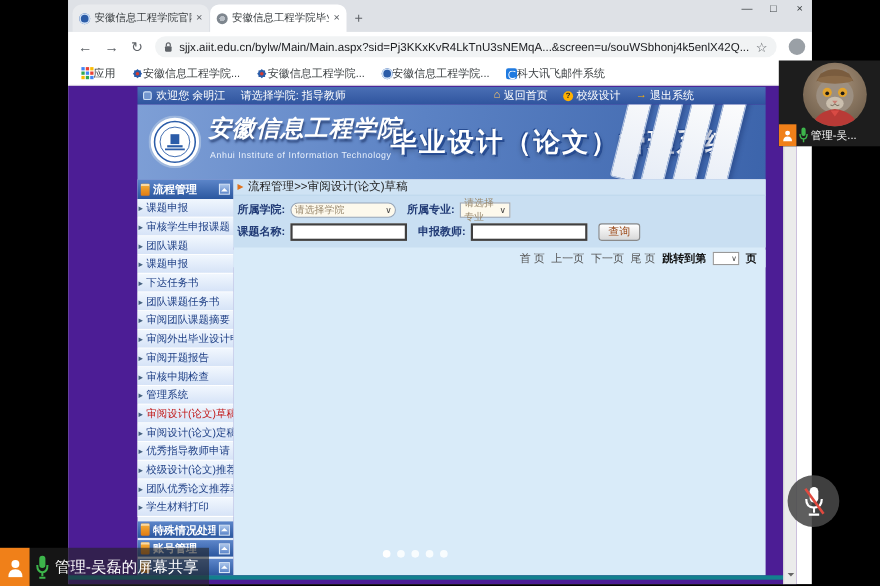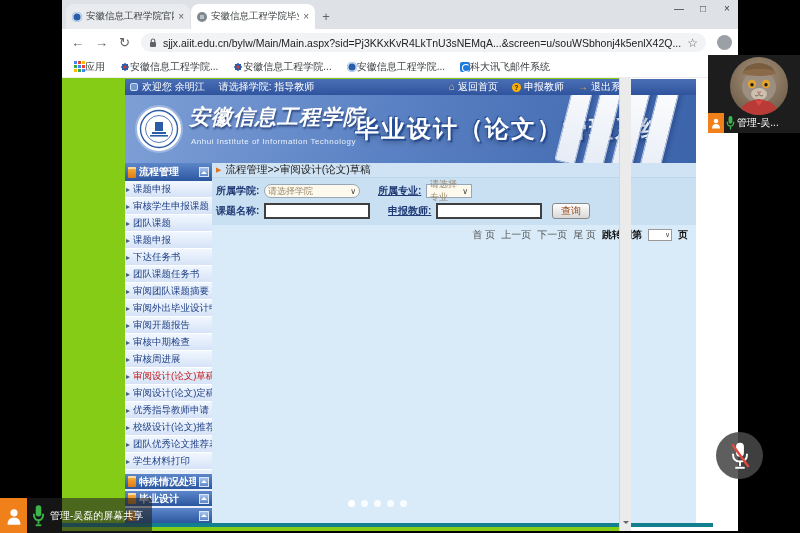--- a/index.html
+++ b/index.html
@@ -38,21 +38,21 @@
                   border-bottom:1px solid #ececec; font-size:10px; color:#3c4043; }
   .bm { display:flex; align-items:center; gap:0; cursor:pointer; white-space:nowrap; }
   .apps-grid { display:grid; grid-template-columns:repeat(3,3px); grid-auto-rows:3px; gap:1px; }
   .apps-grid i { display:block; }
   .bm-round { width:10px; height:10px; border-radius:50%; background:#2b5ca8; box-shadow:inset 0 0 0 1.5px #cfe0f5; }
   .bm-c { width:10px; height:10px; border-radius:2px; background:#1f7ae0; position:relative; }
   .bm-c::after { content:''; position:absolute; left:2px; top:2px; width:6px; height:6px; border-radius:50%;
                  border:1.5px solid #fff; border-right-color:transparent; }
 
   
-  .webpage { position:absolute; top:78px; left:0; width:569px; height:453px; background:#84cc16; }
+  .webpage { position:absolute; top:78px; left:0; width:662px; height:453px; background:#4c1d95; }
   .site { position:absolute; left:63px; top:1px; width:571px; height:448px; }
 
   .site-topbar { height:16px; background:linear-gradient(#4a6fb5,#2f549e); color:#fff; font-size:10px;
                  display:flex; align-items:center; padding:0 5px; }
   .user-ic { width:8px; height:8px; border:1px solid #cfe0f5; border-radius:2px; background:#7396cf; margin-right:4px; }
   .role { margin-left:14px; }
   .top-links { margin-left:auto; display:flex; gap:14px; padding-right:60px; }
   .tlink { display:flex; align-items:center; gap:3px; cursor:pointer; }
   .home-ic { color:#ffc966; font-size:10px; line-height:1; }
   .help-ic { width:9px; height:9px; border-radius:50%; background:#ffb100; color:#222; font-size:7px; font-weight:bold;
@@ -93,21 +93,21 @@
   .side-bottom { position:absolute; left:0; right:0; bottom:0; display:flex; flex-direction:column; gap:2px; }
   .side-bottom .side-header { height:15px; }
 
   .main { flex:1; display:flex; flex-direction:column; background:#d9ebf9; }
   .crumb { height:15px; background:#cfe3f4; border-bottom:1px solid #bcd6ec; display:flex; align-items:center;
            gap:4px; padding-left:4px; font-size:10.5px; color:#222; }
   .crumb::before { content:'▶'; color:#e0731d; font-size:7px; }
   .filters { background:#c9dff2; padding:3px 4px 4px 4px; }
   .frow { display:flex; align-items:center; height:20px; font-size:10px; }
   .flabel { width:48px; font-weight:bold; color:#203a75; flex:0 0 auto; }
-  .flabel.second { margin-left:18px;text-decoration:underline; }
+  .flabel.second { margin-left:10px; }
   .dd { background:#fdf9ec; border:1px solid #98a6b8; height:14px; display:flex; align-items:center;
         font-size:9px; color:#9a8a6f; padding:0 3px; cursor:pointer; }
   .dd .chev { margin-left:auto; color:#444; font-size:8px; padding-left:3px; }
   .dd1 { width:96px;border-radius:7px; }
   .dd2 { width:46px; }
   .ti { width:106px; height:16px; border:2px solid #3f3f3f; background:#fff; font-size:10px; padding:0 2px;
         font-family:inherit; }
   .search-btn { margin-left:10px; width:38px; height:16px; font-size:10px; color:#9c4a1a;
                 background:linear-gradient(#ffffff,#d8d8d8); border:1px solid #8a8a8a; border-radius:3px;
                 font-family:inherit; cursor:pointer; }
@@ -131,21 +131,21 @@
   .avatar { position:absolute; left:22px; top:2px; width:58px; height:58px; border-radius:50%; overflow:hidden;
             background:radial-gradient(circle at 50% 35%, #a9937b, #6d5c49 85%); }
   .panel-strip { position:absolute; left:0; right:0; bottom:0; height:20px; display:flex; align-items:center; gap:2px; }
   .badge-sm { width:16px; height:20px; background:#f08019; display:flex; align-items:center; justify-content:center;
               flex:0 0 auto; }
   .panel-name { color:#fff; font-size:10px; white-space:nowrap; overflow:hidden; }
 
   .share-pill { position:absolute; left:0; top:498px; height:35px; display:flex; align-items:stretch; z-index:60; }
   .person-badge { width:27px; background:#f08019; display:flex; align-items:center; justify-content:center; }
   .pill-body { display:flex; align-items:center; gap:5px; background:rgba(35,35,35,.6); padding:0 9px 0 5px; }
-  .pill-text { color:#fff; font-size:10px; white-space:nowrap; }
+  .pill-text { color:#fff; font-size:14px; white-space:nowrap; }
 
   .mute-btn { position:absolute; left:716px; top:432px; width:47px; height:47px; border-radius:50%;
               background:rgba(72,72,72,.88); z-index:50; display:flex; align-items:center; justify-content:center;
               cursor:pointer; }
 
   .dots { position:absolute; left:348px; top:500px; display:flex; gap:6px; z-index:30; }
   .dot { width:7px; height:7px; border-radius:50%; background:#fff; }
   .dot + .dot { opacity:.82; }
 </style>
 </head>
@@ -235,21 +235,21 @@
         <span class="user-ic"></span>
         <span>欢迎您 余明江</span>
         <span class="role">请选择学院: 指导教师</span>
         <span class="top-links">
           <span class="tlink">
             <span class="home-ic">⌂</span>
             <span>返回首页</span>
           </span>
           <span class="tlink">
             <span class="help-ic"></span>
-            <span>申报教师</span>
+            <span>校级设计</span>
           </span>
           <span class="tlink">
             <span class="exit-ic">→</span>
             <span>退出系统</span>
           </span>
         </span>
       </div>
 
       <div class="banner">
         <svg class="logo" width="48" height="48" viewBox="0 0 48 48">
@@ -314,21 +314,21 @@
 
               <div class="side-item">
                 <span class="side-label">审阅开题报告</span>
               </div>
 
               <div class="side-item">
                 <span class="side-label">审核中期检查</span>
               </div>
 
               <div class="side-item">
-                <span class="side-label">审核周进展</span>
+                <span class="side-label">管理系统</span>
               </div>
 
               <div class="side-item active">
                 <span class="side-label">审阅设计(论文)草稿</span>
               </div>
 
               <div class="side-item">
                 <span class="side-label">审阅设计(论文)定稿</span>
               </div>
 
@@ -351,21 +351,21 @@
           <div class="side-bottom">
 
               <div class="side-header">
                 <span class="book-ic"></span>
                 <span class="hlabel">特殊情况处理</span>
                 <span class="collapse"></span>
               </div>
 
               <div class="side-header">
                 <span class="book-ic"></span>
-                <span class="hlabel">毕业设计</span>
+                <span class="hlabel">账号管理</span>
                 <span class="collapse"></span>
               </div>
 
               <div class="side-header">
                 <span class="book-ic"></span>
                 <span class="hlabel"></span>
                 <span class="collapse"></span>
               </div>
             </div>
         </div>

